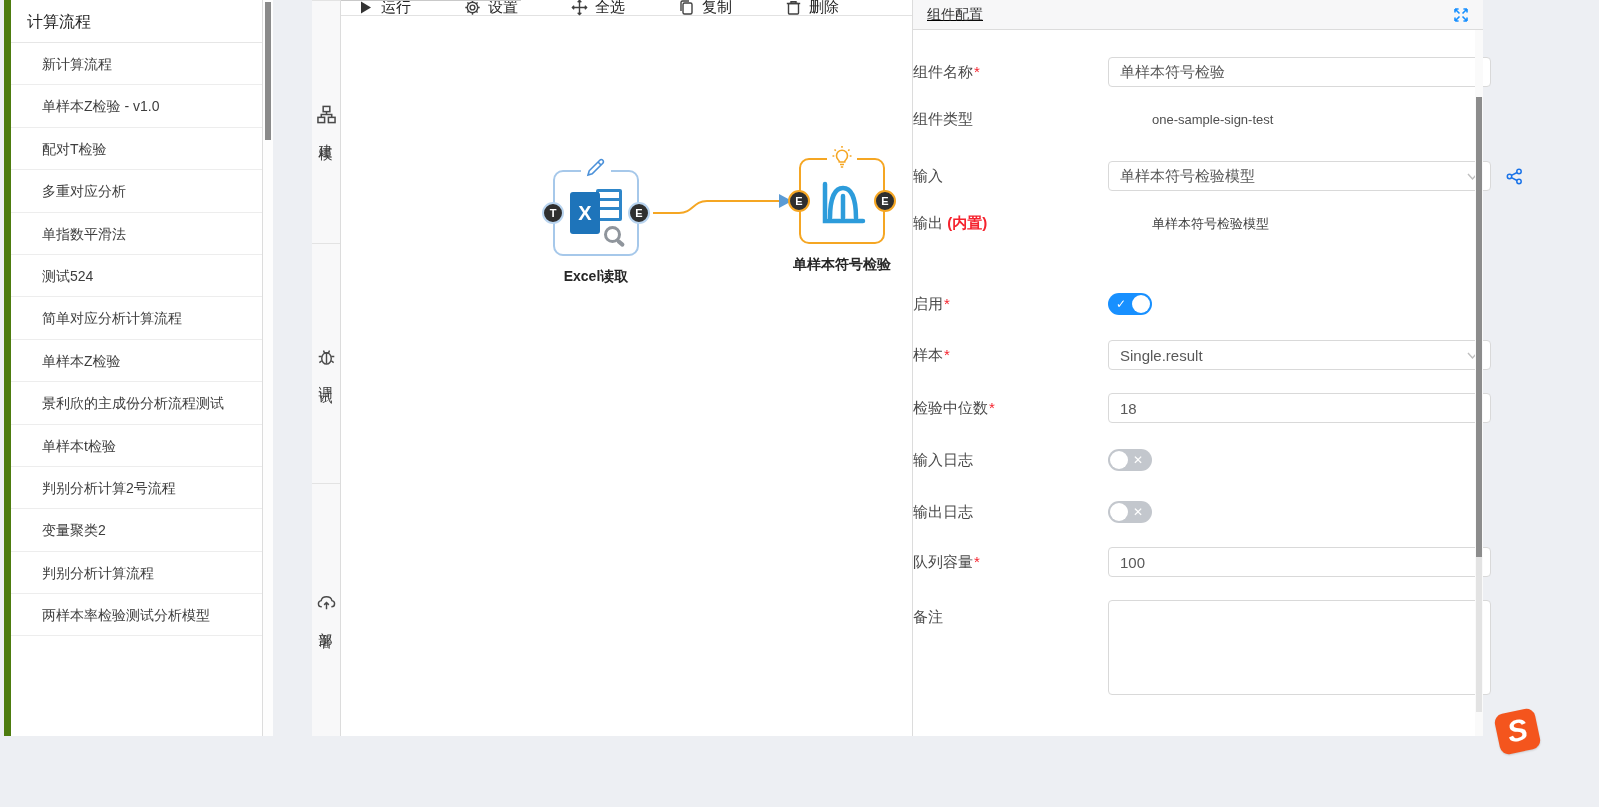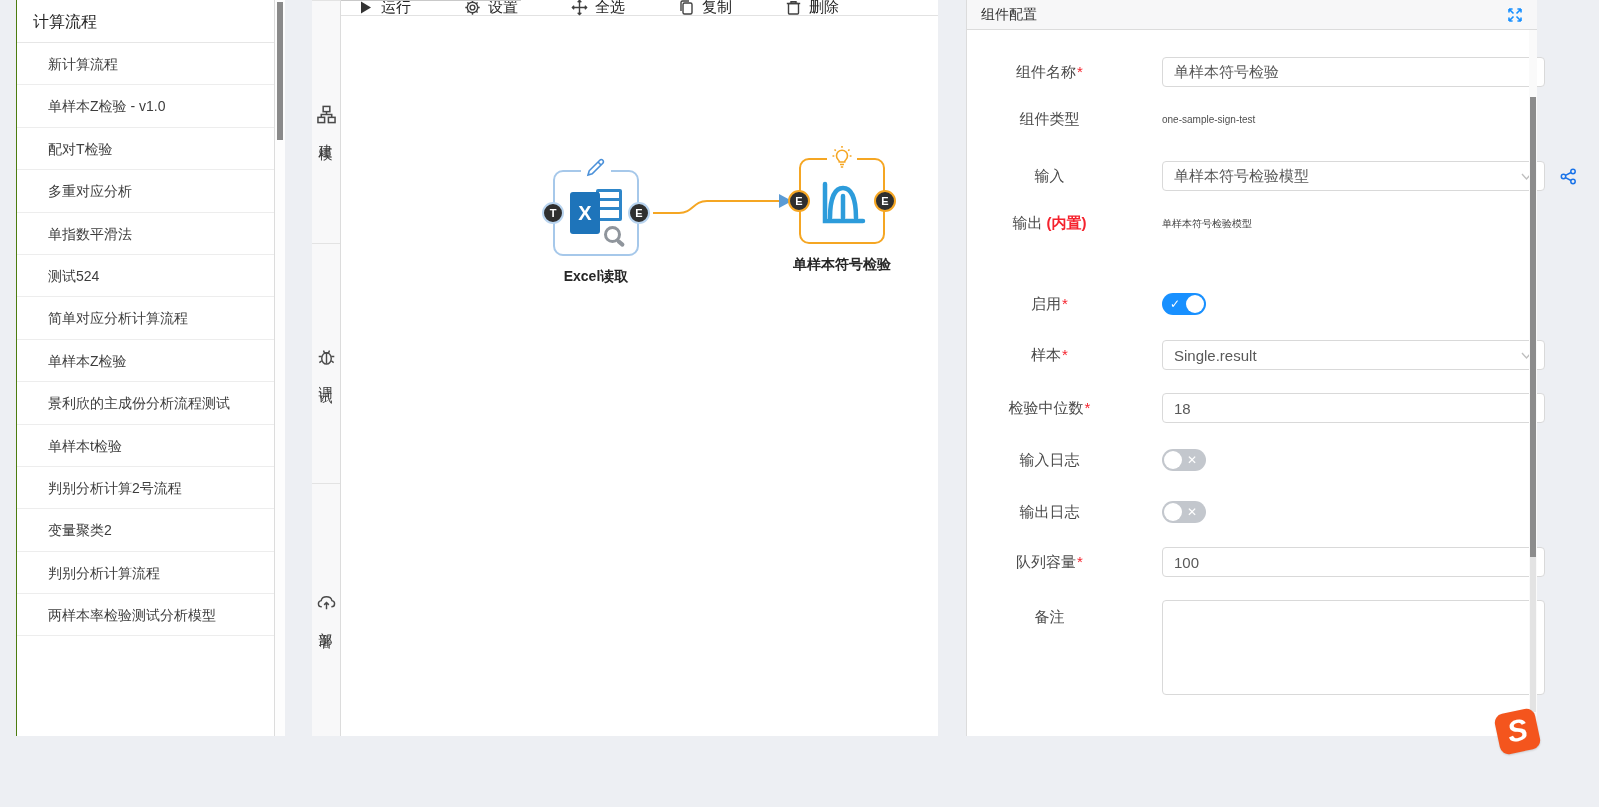--- a/index.html
+++ b/index.html
@@ -1,21 +1,21 @@
 <!DOCTYPE html>
 <html><head>
 <meta charset="utf-8">
 <style>
   * { margin:0; padding:0; box-sizing:border-box; }
   html,body { width:1599px; height:807px; }
   body { font-family:"Liberation Sans","DejaVu Sans",sans-serif; background:#edeff3; position:relative; overflow:hidden; }
   .app { position:absolute; inset:0; }
 
   
-  .sidebar { position:absolute; left:16px; top:0; width:259px; height:736px; background:#fff; border-left:1px solid #4d7c0f; border-right:1px solid #dcdcdc; }
+  .sidebar { position:absolute; left:4px; top:0; width:259px; height:736px; background:#fff; border-left:7px solid #4d7c0f; border-right:1px solid #dcdcdc; }
   .sidebar-title { height:43px; line-height:43px; padding-left:16px; font-size:16px; color:#1f1f1f; font-weight:500; border-bottom:1px solid #e6e6e6; }
   .sidebar-item { height:42.4px; line-height:42.4px; padding-left:31px; font-size:14px; color:#3d3d3d; border-bottom:1px solid #ededed; white-space:nowrap; overflow:hidden; cursor:pointer; }
   .side-scroll { position:absolute; top:0; right:-11px; width:10px; height:736px; background:#fdfdfd; }
   .side-scroll .thumb { position:absolute; left:2px; top:2px; width:6px; height:138px; background:#8a8a8a; }
 
   
   .tool-strip { position:absolute; left:312px; top:0; width:29px; height:736px; background:#f8f8f9; border-right:1px solid #dcdcdc; border-top:1px solid #e3e3e3; }
   .strip-section { display:flex; flex-direction:column; align-items:center; justify-content:center; gap:9px; cursor:pointer; }
   .strip-section.s1 { height:243px; border-bottom:1px solid #e3e3e3; }
   .strip-section.s2 { height:240px; border-bottom:1px solid #e3e3e3; }
@@ -48,34 +48,34 @@
   .xl-grid { position:absolute; right:2px; top:2px; width:26px; height:32px; background:#fff; border:3px solid #2e86c9; border-radius:2px; }
   .xl-grid i { position:absolute; left:0; right:0; height:3px; background:#2e86c9; display:block; }
   .xl-grid i.r1{ top:6px; } .xl-grid i.r2{ top:15px; }
   .xl-x { position:absolute; left:0px; top:5px; width:30px; height:42px; background:#1e74ba; border-radius:3px; color:#fff; font-weight:bold; font-size:20px; display:flex; align-items:center; justify-content:center; }
   .xl-mag { position:absolute; right:3px; bottom:-2px; width:17px; height:17px; border:3.5px solid #8f959c; border-radius:50%; background:rgba(255,255,255,.75); }
   .xl-mag::after { content:""; position:absolute; right:-7px; bottom:-5px; width:9px; height:4px; background:#8f959c; border-radius:2px; transform:rotate(40deg); }
 
   .sign-icon { position:absolute; left:17px; top:16px; }
 
   
-  .panel { position:absolute; left:966px; top:0; width:571px; height:736px; background:#fff; border-left:1px solid #dcdcdc; }
+  .panel { position:absolute; left:912px; top:0; width:571px; height:736px; background:#fff; border-left:1px solid #dcdcdc;text-decoration:underline; }
   .panel-header { height:30px; background:#f7f7f8; border-bottom:1px solid #dcdcdc; display:flex; align-items:center; padding:0 14px; font-size:14px; color:#333; }
   .panel-header .sp { flex:1; }
   .expand-btn { width:16px; height:16px; cursor:pointer; }
   .panel-body { position:absolute; left:0; top:30px; right:0; bottom:0; }
   .frow { position:absolute; left:0; width:100%; display:flex; align-items:center; }
-  .flabel { width:165px; text-align:center; font-size:15px; color:#4a4a4a; flex:none; }
+  .flabel { width:165px; text-align:left; font-size:15px; color:#4a4a4a; flex:none; }
   .req { color:#f5222d; margin-left:1px; }
   .fctrl { margin-left:30px; display:flex; align-items:center; }
   .tinput { width:383px; height:30px; border:1px solid #d9d9d9; border-radius:4px; padding:0 11px; font-size:15px; color:#595959; font-family:"Liberation Sans",sans-serif; outline:none; background:#fff; }
   .tselect { width:383px; height:30px; border:1px solid #d9d9d9; border-radius:4px; padding:0 11px; font-size:15px; color:#595959; display:flex; align-items:center; cursor:pointer; background:#fff; }
   .tselect .val { flex:1; white-space:nowrap; overflow:hidden; }
   .chev { width:13px; height:13px; flex:none; }
-  .static-val { font-size:10px; color:#4f4f4f; }
+  .static-val { font-size:13px; color:#4f4f4f;margin-left:44px; }
   .share-btn { margin-left:15px; width:17px; height:17px; cursor:pointer; }
   .toggle { width:44px; height:22px; border-radius:11px; position:relative; cursor:pointer; }
   .toggle.on { background:#1890ff; }
   .toggle.off { background:#c3c7cd; }
   .toggle .knob { position:absolute; top:2px; width:18px; height:18px; border-radius:50%; background:#fff; }
   .toggle.on .knob { right:2px; } .toggle.off .knob { left:2px; }
   .toggle .glyph { position:absolute; top:0; line-height:22px; color:#fff; font-size:12px; font-weight:bold; }
   .toggle.on .glyph { left:8px; } .toggle.off .glyph { right:9px; color:#fff; }
   .tarea { width:383px; height:95px; border:1px solid #d9d9d9; border-radius:4px; padding:6px 11px; font-size:15px; color:#595959; font-family:"Liberation Sans",sans-serif; resize:none; outline:none; }
   .row-remark { align-items:flex-start; }

